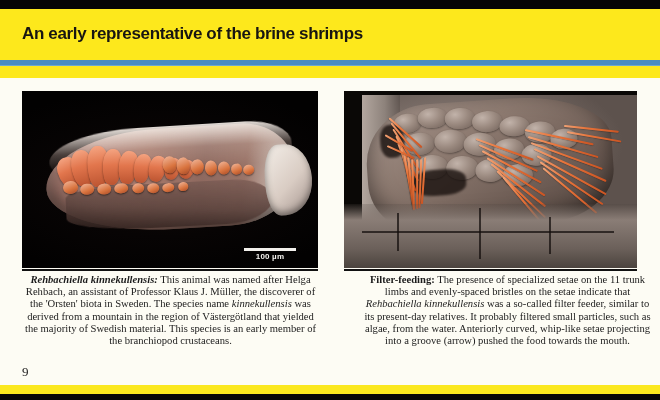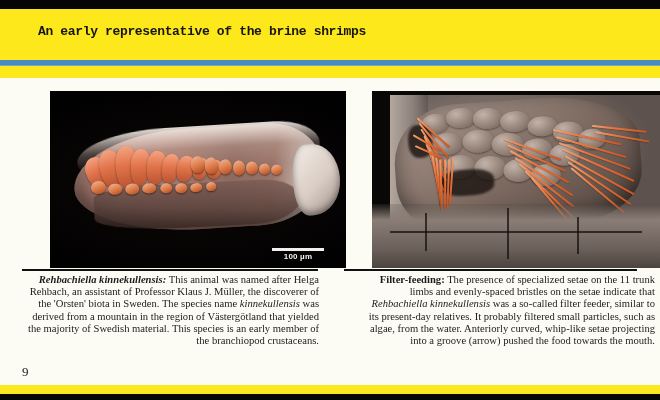--- a/index.html
+++ b/index.html
@@ -24,27 +24,26 @@
   }
 
   
   .header-band {
     position: absolute; left: 0; top: 9px;
     width: 660px; height: 51px;
     background: #fde81c;
   }
   .header-title {
     position: absolute; left: 22px; top: 24px;
-    font-family: Liberation Mono, monospace;
+    font-family: Liberation Sans, sans-serif;
     font-weight: bold;
-    font-size: 13px;
+    font-size: 17px;
     letter-spacing: -0.35px;
     color: #171512;
     white-space: nowrap;
-    margin-left: 16px;
   }
 
   
   .blue-stripe {
     position: absolute; left: 0; top: 60px;
     width: 660px; height: 6px;
     background: #4a8cc0;
   }
   .blue-stripe::after {
     content: "";
@@ -77,21 +76,20 @@
     position: absolute; left: 0; top: 394px;
     width: 660px; height: 6px;
     background: #060606;
   }
 
   
   .figure {
     position: absolute;
     overflow: hidden;
     background: #4c1d95;
-    margin-left: 28px;
   }
   .fig-left  { left: 22px;  top: 91px; width: 296px; height: 177px; }
   .fig-right { left: 344px; top: 91px; width: 293px; height: 177px; }
 
   
   .sem-dark {
     position: absolute; inset: 0;
     background:
       radial-gradient(ellipse 70% 55% at 48% 52%, #120b08 0%, #070404 55%, #020101 100%),
       #020101;
@@ -250,21 +248,21 @@
   .rule-right { left: 344px; top: 269px; width: 293px; }
 
   
   .caption {
     position: absolute;
     top: 274px;
     font-family: "Liberation Serif", serif;
     font-size: 10.6px;
     line-height: 12.2px;
     color: #1b1b1b;
-    text-align: right;
+    text-align: center;
   }
   .cap-left  { left: 22px;  width: 297px; }
   .cap-right { left: 360px; width: 295px; }
   .caption i { font-style: italic; }
   .cap-lead { font-weight: bold; font-style: italic; }
   .cap-lead-plain { font-weight: bold; }
 
   
   .folio {
     position: absolute;

